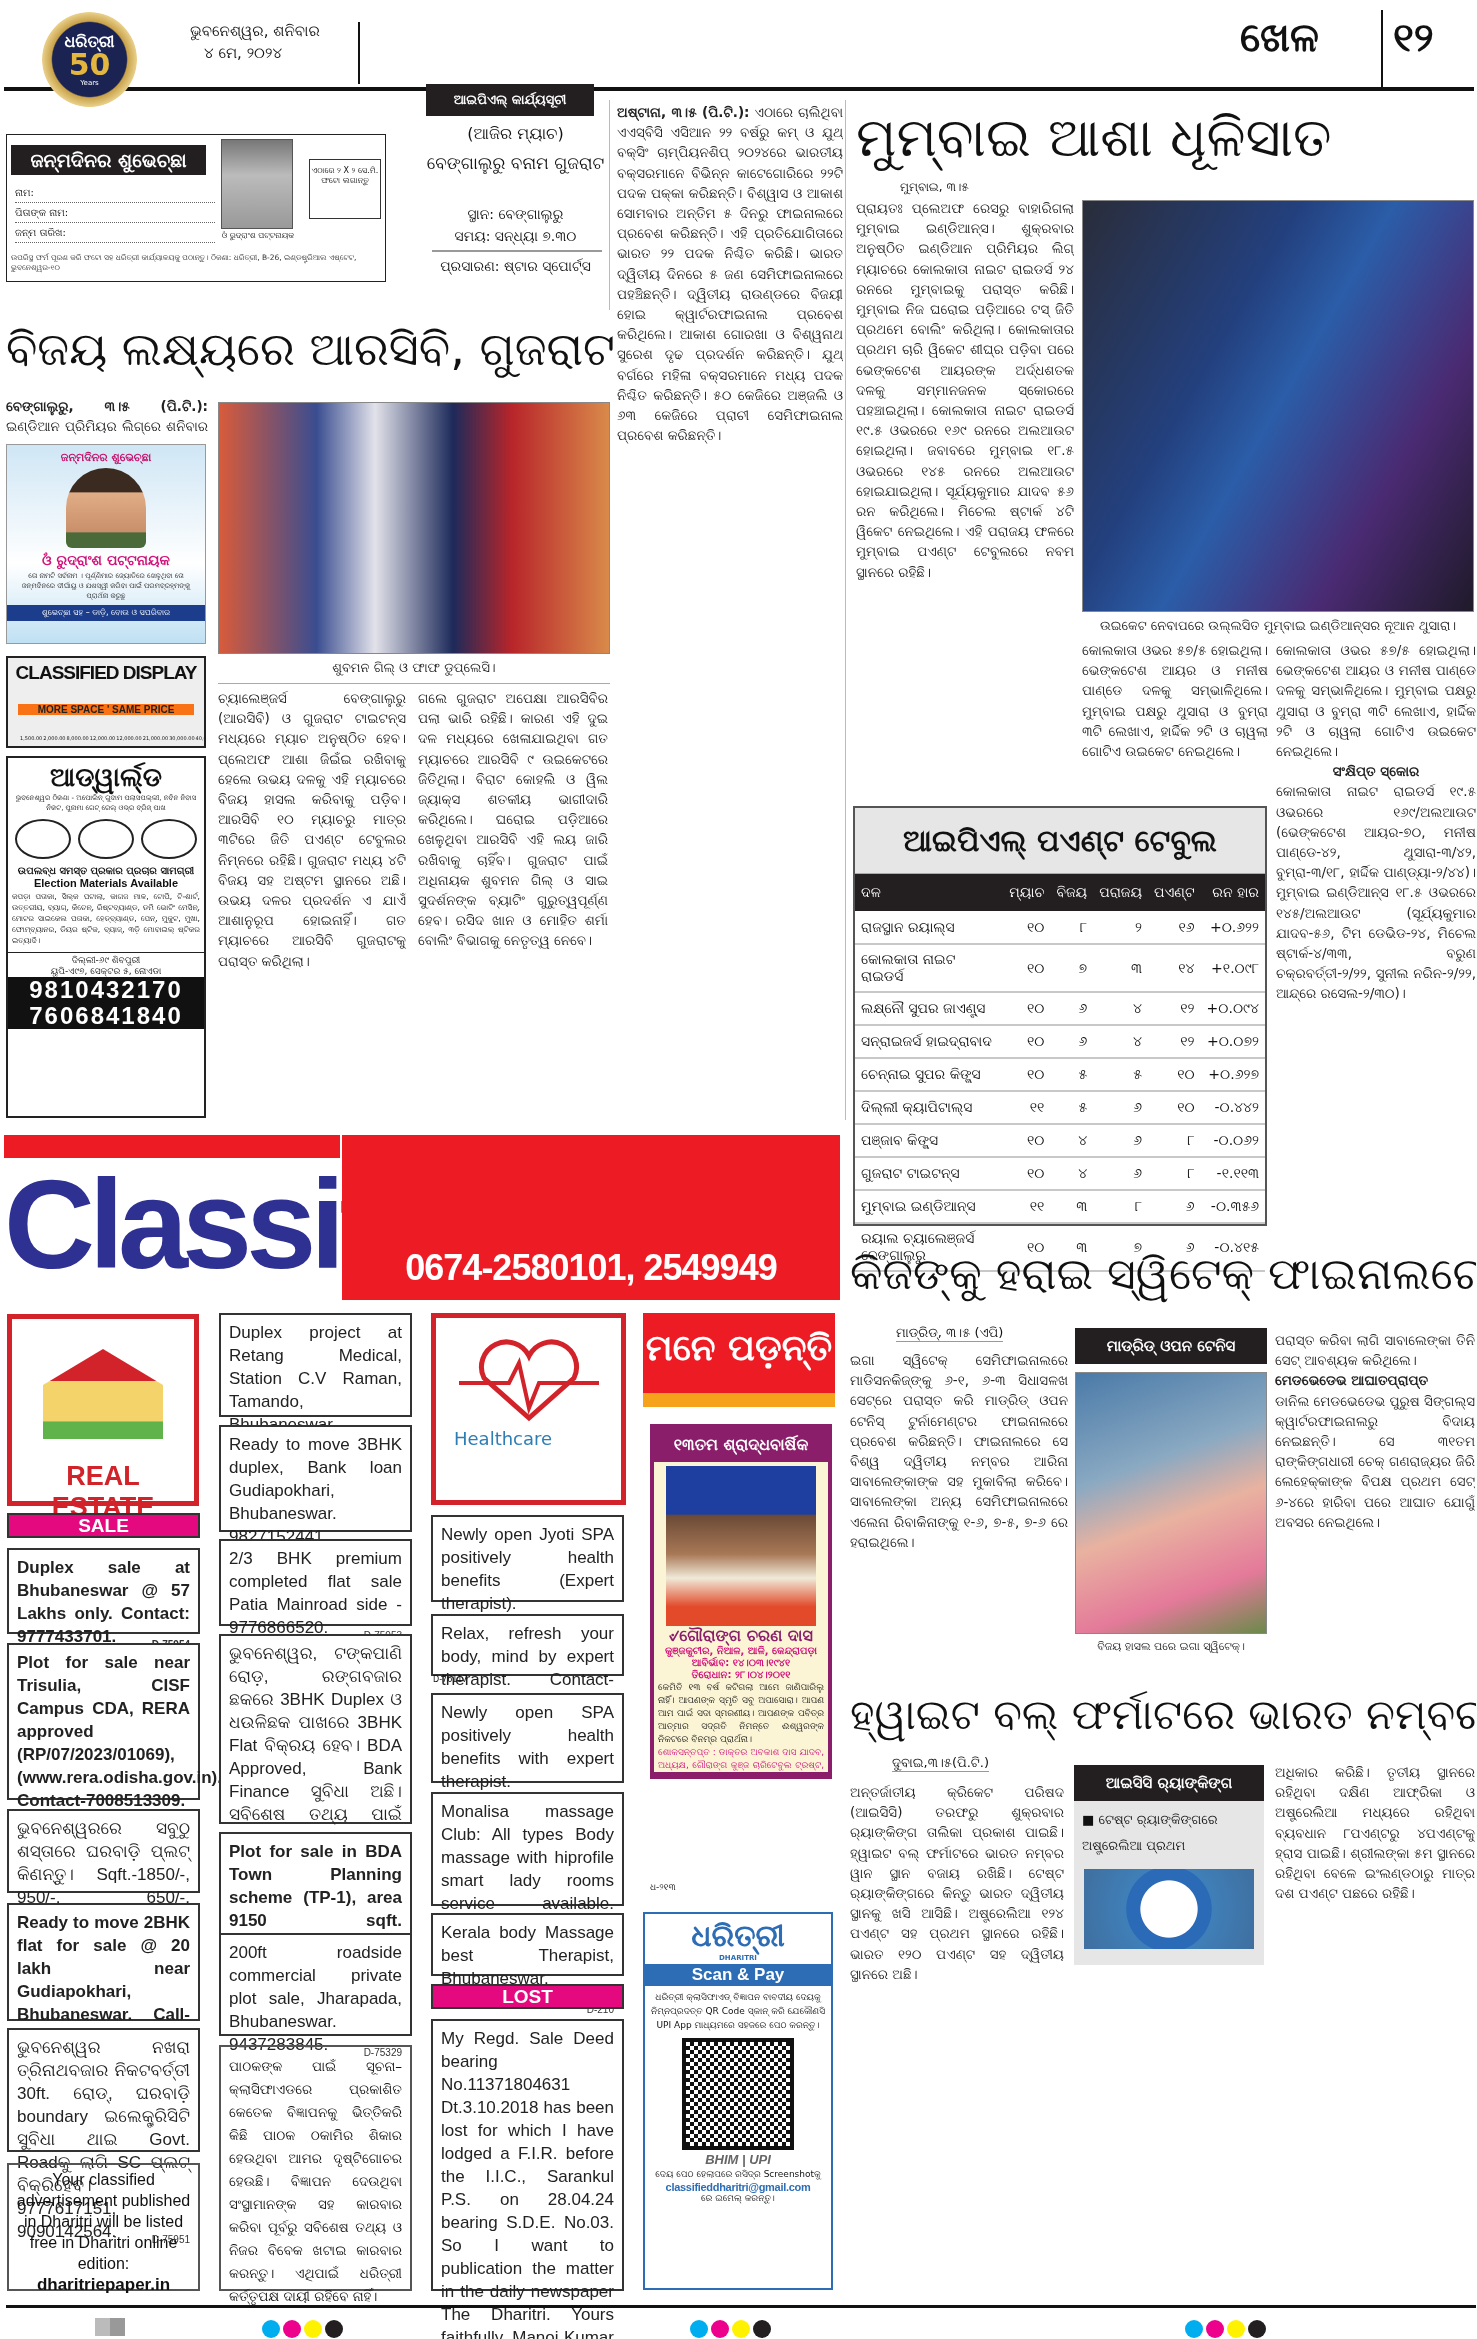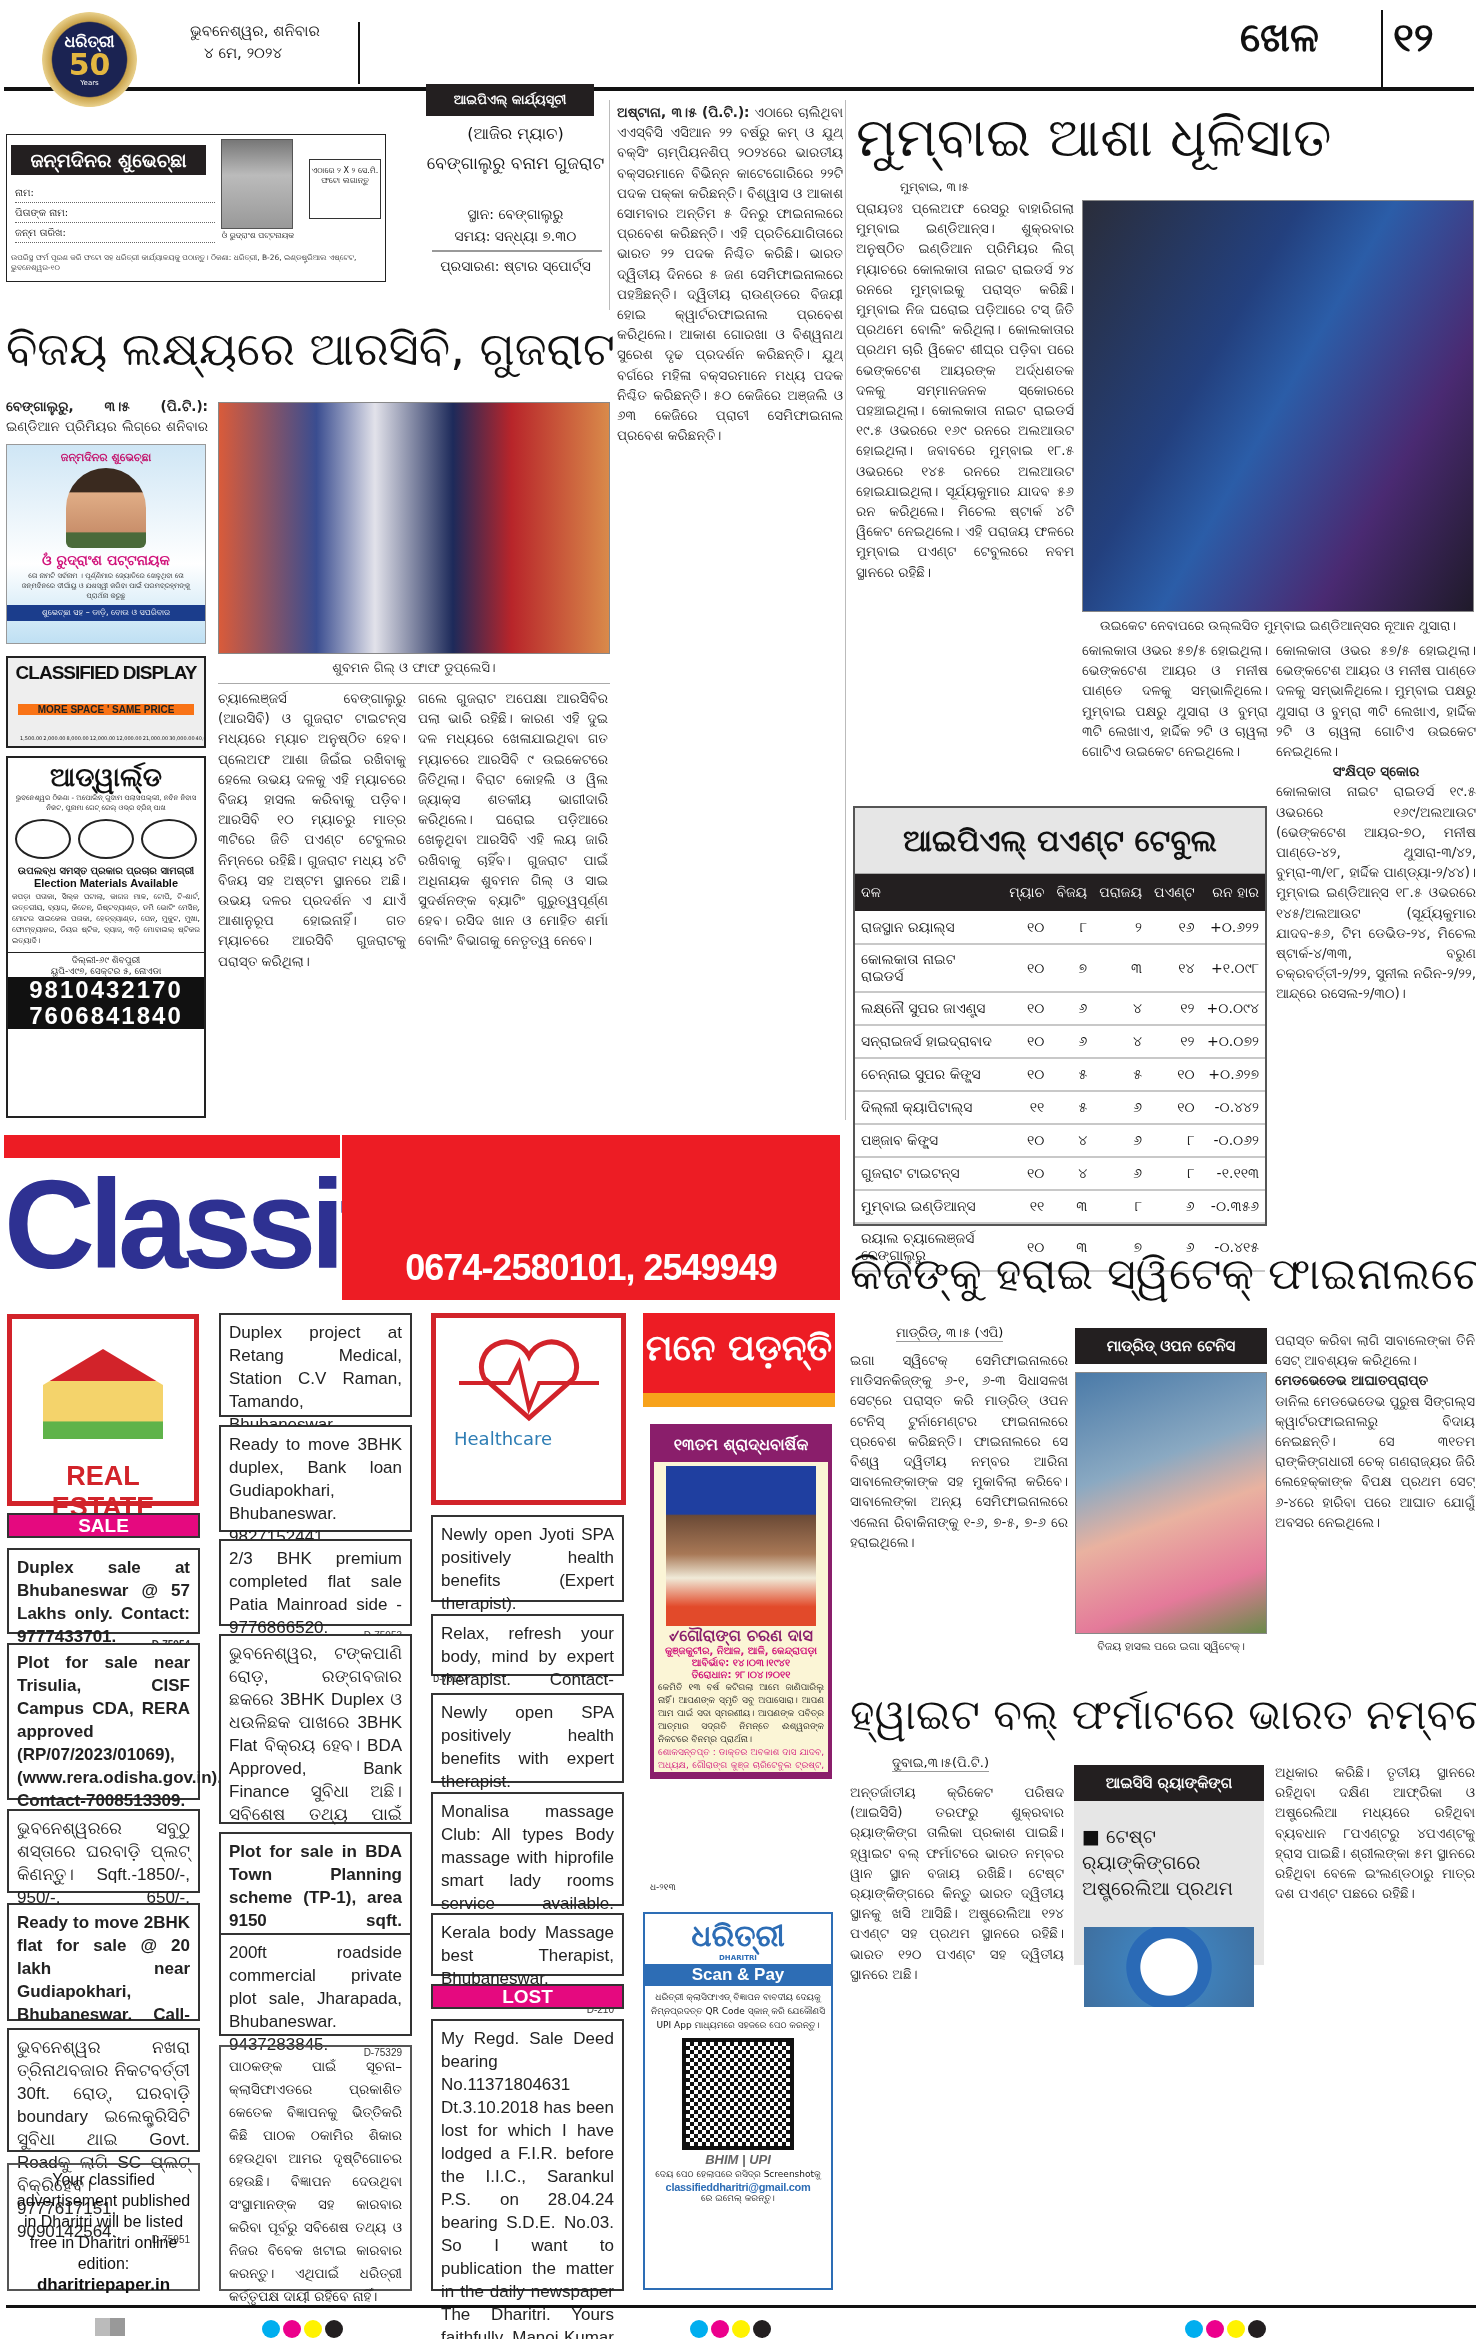--- a/index.html
+++ b/index.html
@@ -323,21 +323,21 @@
   <span>ପରାସ୍ତ କରିବା ଲାଗି ସାବାଲେଙ୍କା ତିନି ସେଟ୍ ଆବଶ୍ୟକ କରିଥିଲେ।</span>
   <div style="font-weight:700">ମେଡଭେଡେଭ ଆଘାତପ୍ରାପ୍ତ</div>
   <span>ଡାନିଲ ମେଡଭେଡେଭ ପୁରୁଷ ସିଙ୍ଗଲ୍ସ କ୍ୱାର୍ଟରଫାଇନାଲରୁ ବିଦାୟ ନେଇଛନ୍ତି। ସେ ୩୧ତମ ରାଙ୍କିଙ୍ଗଧାରୀ ଚେକ୍ ଗଣରାଜ୍ୟର ଜିରି ଲେହେକ୍କାଙ୍କ ବିପକ୍ଷ ପ୍ରଥମ ସେଟ୍ ୬-୪ରେ ହାରିବା ପରେ ଆଘାତ ଯୋଗୁଁ ଅବସର ନେଇଥିଲେ।</span>
 </div>
 
 <div class="abs head-xl" style="left:850px;top:1682px;width:626px;font-size:42px;line-height:66px">ହ୍ୱାଇଟ ବଲ୍ ଫର୍ମାଟରେ ଭାରତ ନମ୍ବର ୱାନ</div>
 <div class="abs" style="left:892px;top:1755px;font-size:13px;border-bottom:1px solid #999">ଦୁବାଇ,୩।୫(ପି.ଟି.)</div>
 <div class="abs body-text" style="left:850px;top:1782px;width:214px;height:520px">ଅନ୍ତର୍ଜାତୀୟ କ୍ରିକେଟ ପରିଷଦ (ଆଇସିସି) ତରଫରୁ ଶୁକ୍ରବାର ର‍୍ୟାଙ୍କିଙ୍ଗ ତାଲିକା ପ୍ରକାଶ ପାଇଛି। ହ୍ୱାଇଟ ବଲ୍ ଫର୍ମାଟରେ ଭାରତ ନମ୍ବର ୱାନ ସ୍ଥାନ ବଜାୟ ରଖିଛି। ଟେଷ୍ଟ ର‍୍ୟାଙ୍କିଙ୍ଗରେ କିନ୍ତୁ ଭାରତ ଦ୍ୱିତୀୟ ସ୍ଥାନକୁ ଖସି ଆସିଛି। ଅଷ୍ଟ୍ରେଲିଆ ୧୨୪ ପଏଣ୍ଟ ସହ ପ୍ରଥମ ସ୍ଥାନରେ ରହିଛି। ଭାରତ ୧୨୦ ପଏଣ୍ଟ ସହ ଦ୍ୱିତୀୟ ସ୍ଥାନରେ ଅଛି।</div>
 <div class="abs" style="left:1074px;top:1765px;width:190px;height:200px;background:#e6e6e6">
   <div class="blackbox" style="height:36px;line-height:36px;font-size:15px">ଆଇସିସି ର‍୍ୟାଙ୍କିଙ୍ଗ</div>
-  <div style="padding:22px 8px;font-size:19px;line-height:26px">
+  <div style="padding:6px 8px;font-size:13px;line-height:26px">
     <span>■</span>
     <span>ଟେଷ୍ଟ ର‍୍ୟାଙ୍କିଙ୍ଗରେ ଅଷ୍ଟ୍ରେଲିଆ ପ୍ରଥମ</span>
   </div>
   <div style="margin:4px 10px;height:80px;background:radial-gradient(circle,#fff 30%,#2a6ab6 31%,#2a6ab6 45%,#3f7fb8 46%,#3f6f9f)"></div>
 </div>
 <div class="abs body-text" style="left:1275px;top:1762px;width:200px;height:540px">ଅଧିକାର କରିଛି। ତୃତୀୟ ସ୍ଥାନରେ ରହିଥିବା ଦକ୍ଷିଣ ଆଫ୍ରିକା ଓ ଅଷ୍ଟ୍ରେଲିଆ ମଧ୍ୟରେ ରହିଥିବା ବ୍ୟବଧାନ ୮ପଏଣ୍ଟରୁ ୪ପଏଣ୍ଟକୁ ହ୍ରାସ ପାଇଛି। ଶ୍ରୀଲଙ୍କା ୫ମ ସ୍ଥାନରେ ରହିଥିବା ବେଳେ ଇଂଲଣ୍ଡଠାରୁ ମାତ୍ର ଦଶ ପଏଣ୍ଟ ପଛରେ ରହିଛି।</div>
 
 <div class="rule" style="left:6px;top:2305px;width:1470px;height:3px"></div>
 <div class="abs" style="left:95px;top:2318px">
   <span style="display:inline-block;width:30px;height:18px;background:linear-gradient(90deg,#bbb 50%,#999 50%)"></span>

